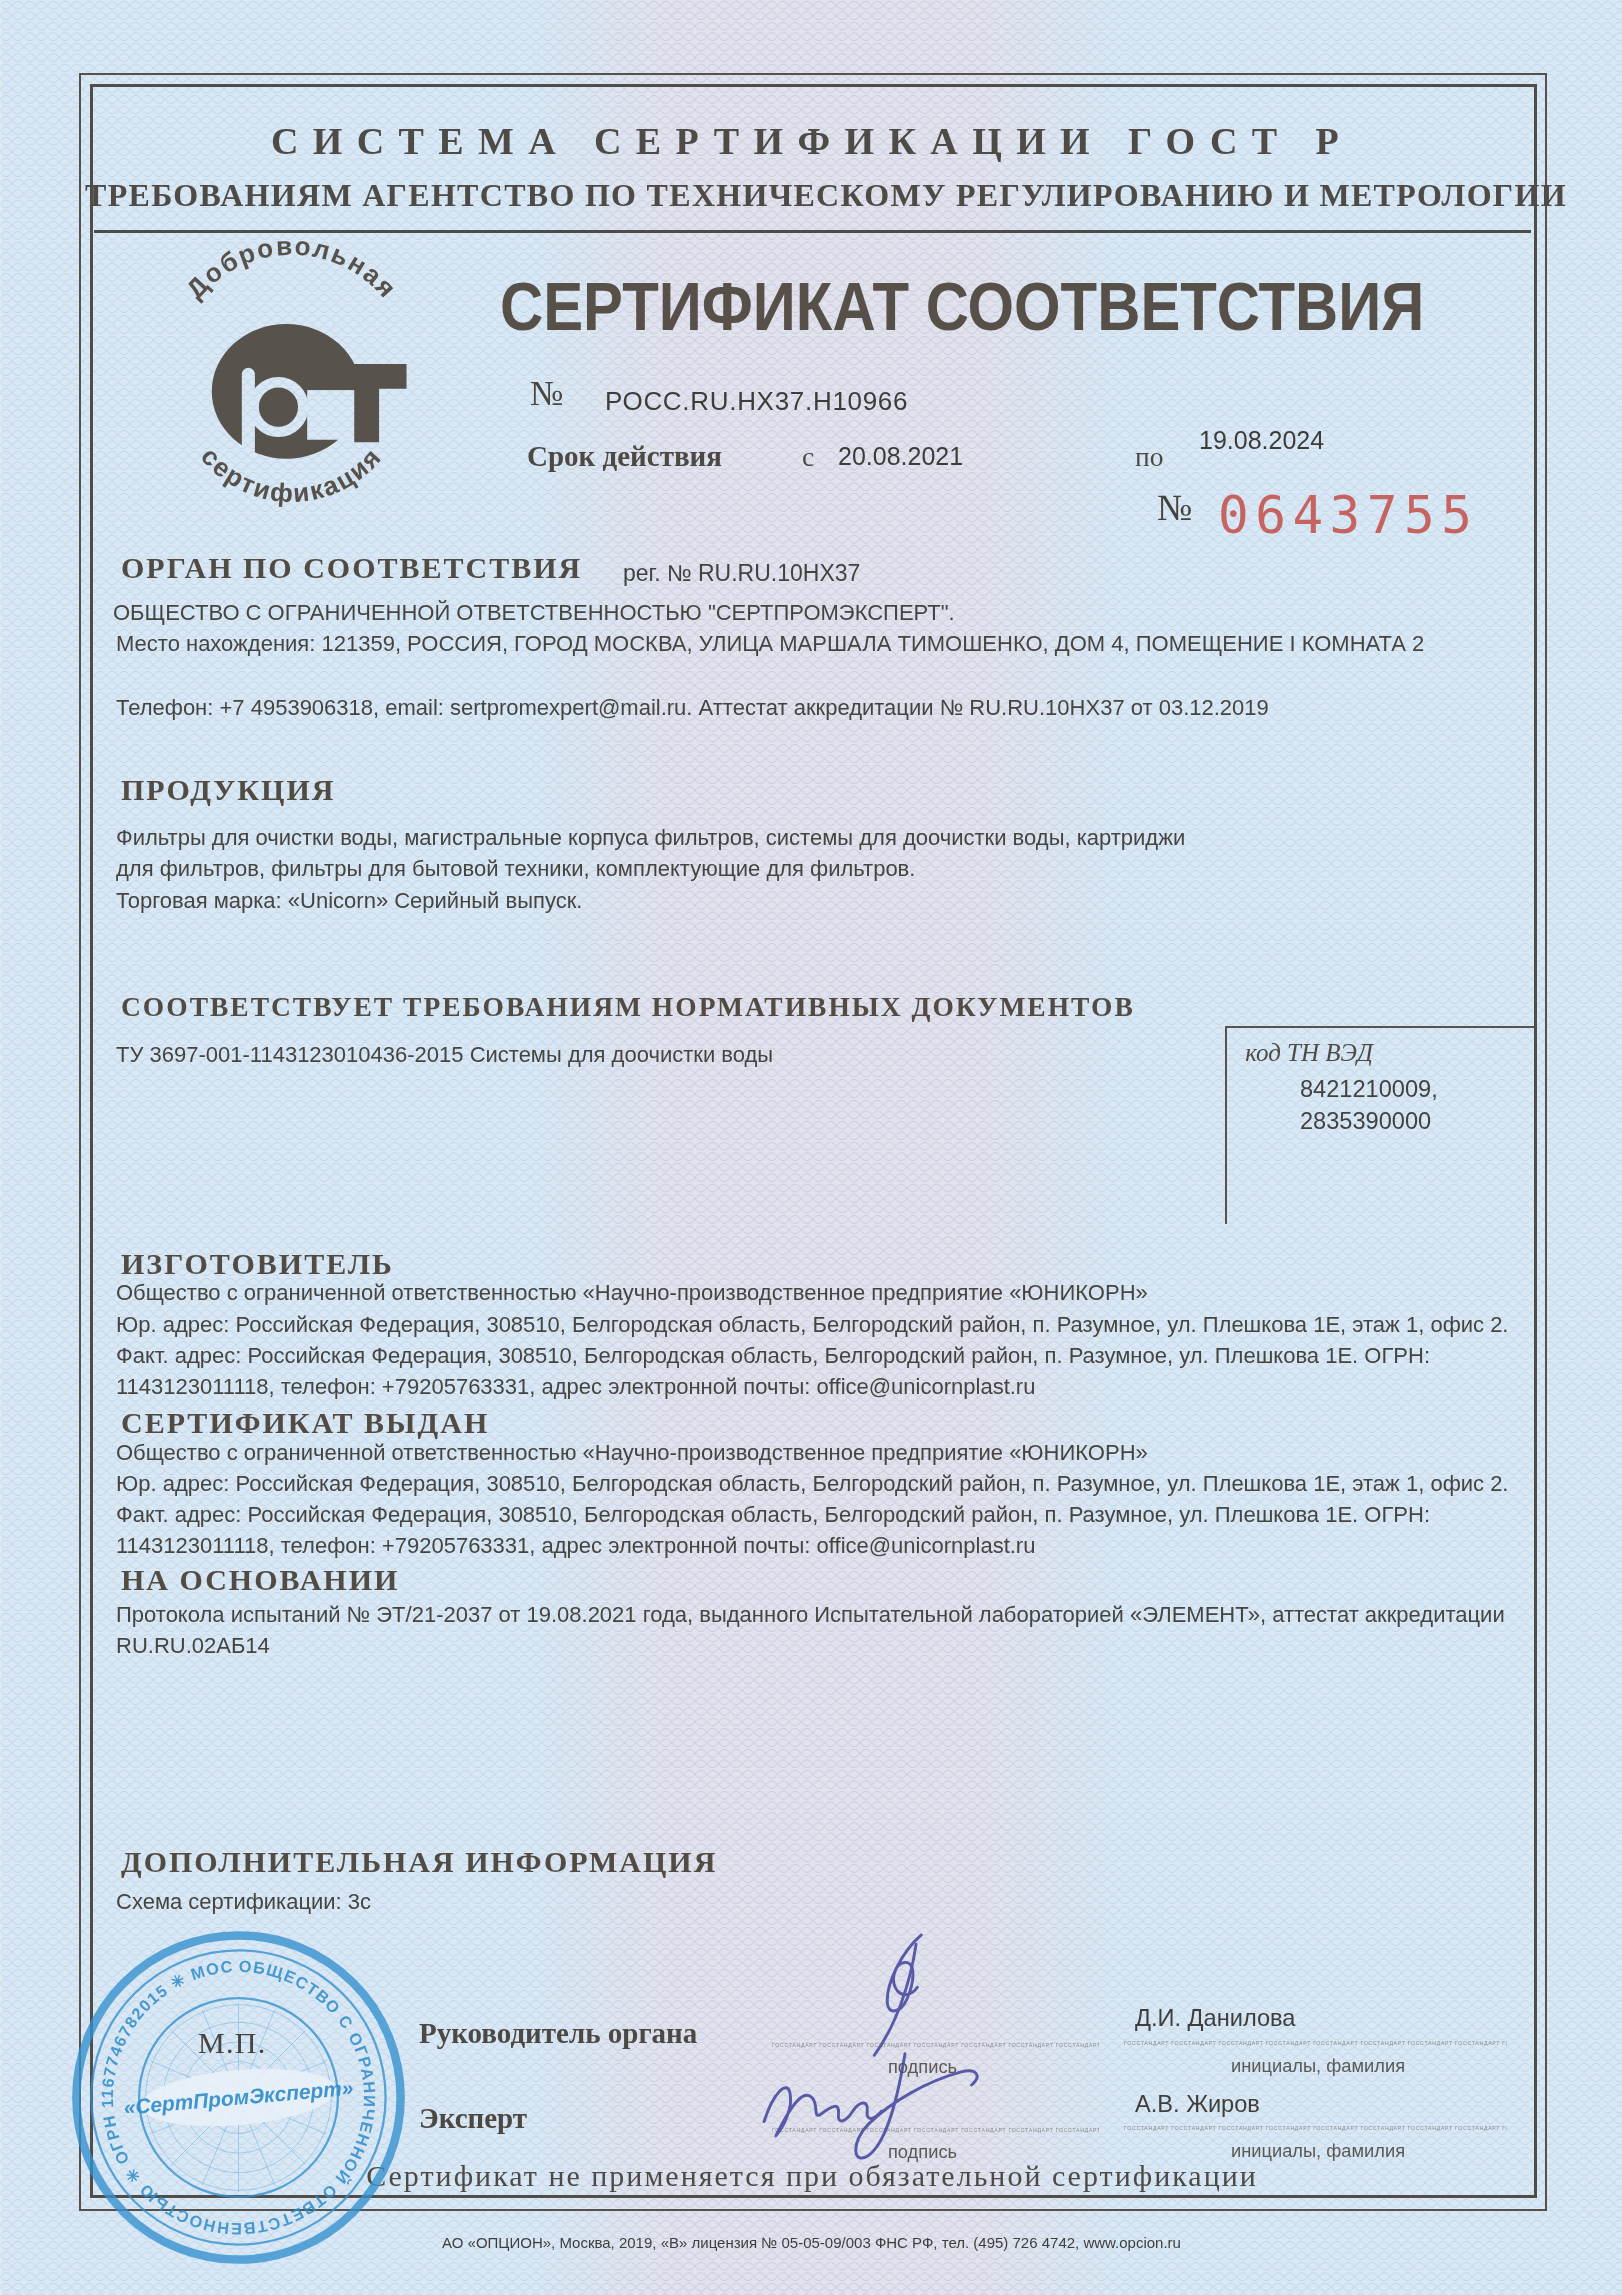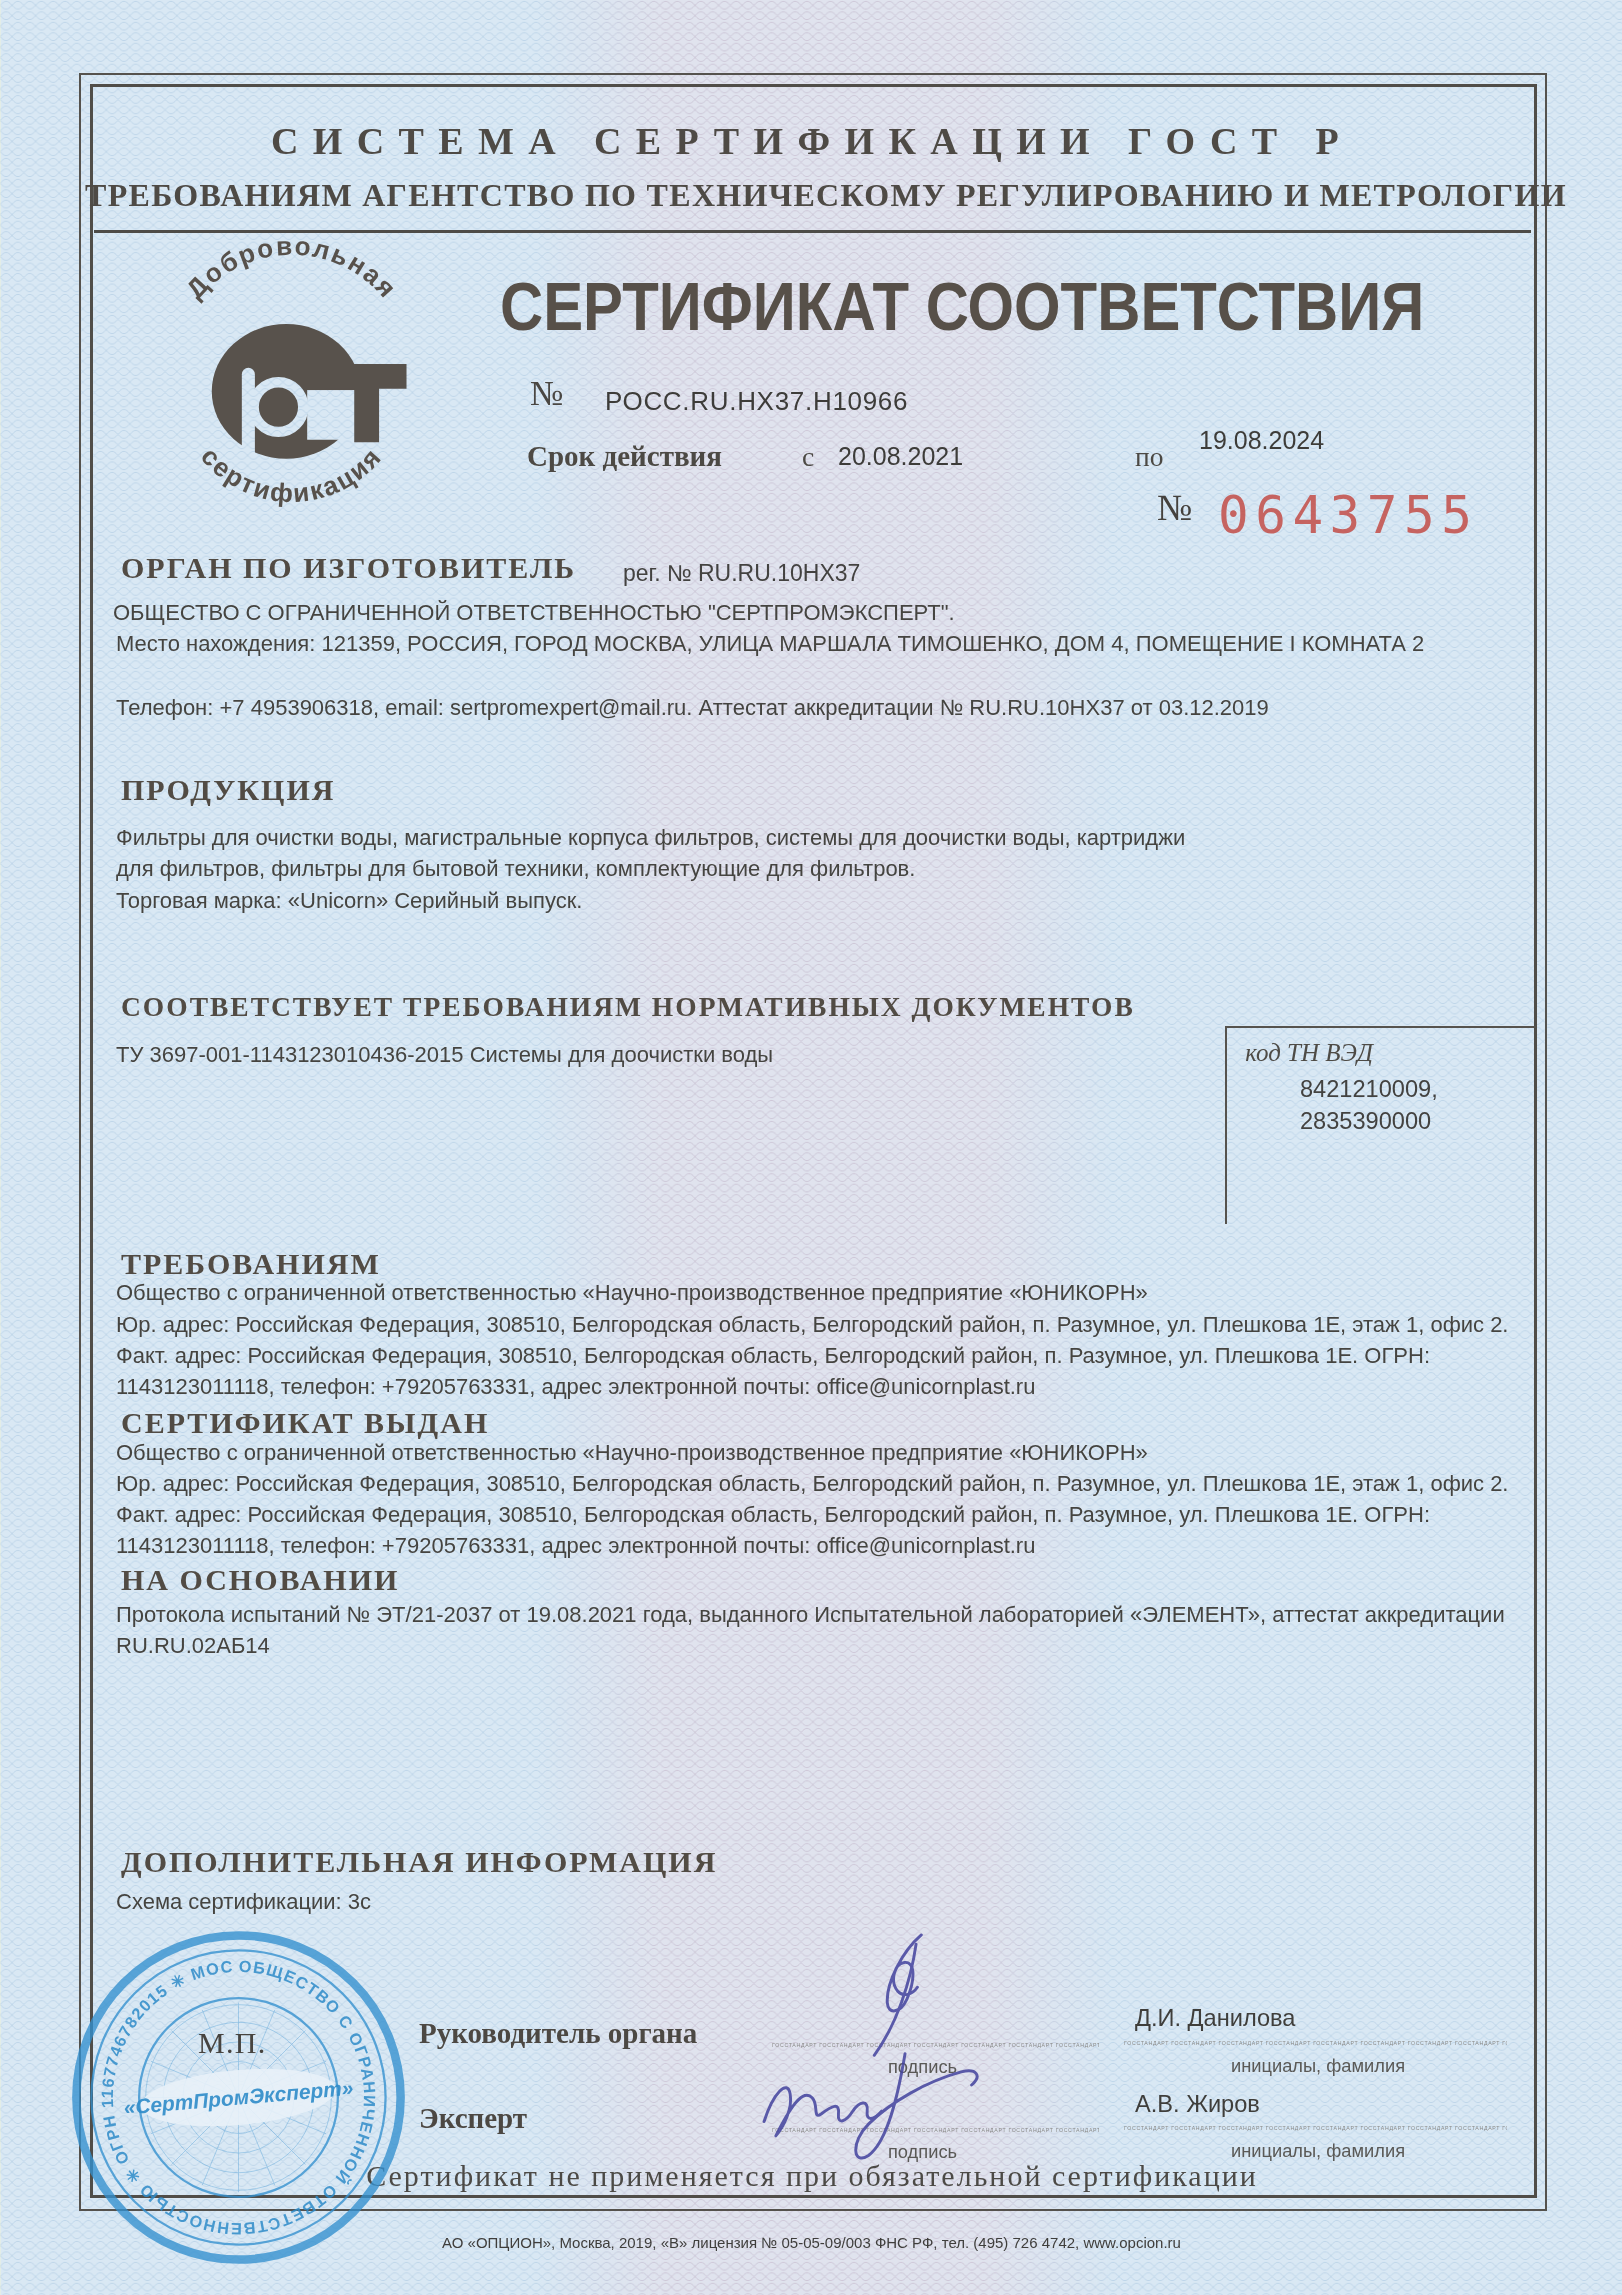--- a/index.html
+++ b/index.html
@@ -115,39 +115,39 @@
 
   <div class="abs z serif validity-label nowrap" style="left:527px;top:440px;">Срок действия</div>
   <div class="abs z serif validity-small" style="left:802px;top:441px;">с</div>
   <div class="abs z date-value nowrap" style="left:838px;top:442px;">20.08.2021</div>
   <div class="abs z serif validity-small" style="left:1135px;top:441px;">по</div>
   <div class="abs z date-value nowrap" style="left:1199px;top:420px;margin-top:6px;">19.08.2024</div>
 
   <div class="abs z serif blank-no" style="left:1157px;top:486px;">№</div>
   <div class="abs z mono blank-num nowrap" style="left:1218px;top:486px;">0643755</div>
 
-  <div class="abs z sec-h nowrap" style="left:121px;top:551px;">ОРГАН ПО ИЗГОТОВИТЕЛЬ</div>
+  <div class="abs z sec-h nowrap" style="left:121px;top:551px;">ОРГАН ПО СООТВЕТСТВИЯ</div>
   <div class="abs z reg-no nowrap" style="left:623px;top:560px;">рег. № RU.RU.10HX37</div>
   <div class="abs z body-t nowrap" style="left:113px;top:597px;">ОБЩЕСТВО С ОГРАНИЧЕННОЙ ОТВЕТСТВЕННОСТЬЮ "СЕРТПРОМЭКСПЕРТ".</div>
   <div class="abs z body-t" style="left:116px;top:628px;width:1427px;">Место нахождения: 121359, РОССИЯ, ГОРОД МОСКВА, УЛИЦА МАРШАЛА ТИМОШЕНКО, ДОМ 4, ПОМЕЩЕНИЕ I КОМНАТА 2</div>
   <div class="abs z body-t nowrap" style="left:116px;top:692px;">Телефон: +7 4953906318, email: sertpromexpert@mail.ru. Аттестат аккредитации № RU.RU.10HX37 от 03.12.2019</div>
 
   <div class="abs z sec-h nowrap" style="left:121px;top:773px;">ПРОДУКЦИЯ</div>
   <div class="abs z body-t" style="left:116px;top:822px;width:1086px;">Фильтры для очистки воды, магистральные корпуса фильтров, системы для доочистки воды, картриджи для фильтров, фильтры для бытовой техники, комплектующие для фильтров.</div>
   <div class="abs z body-t nowrap" style="left:116px;top:885px;">Торговая марка: «Unicorn» Серийный выпуск.</div>
 
   <div class="abs z sec-h sec-h-long nowrap" style="left:121px;top:991px;">СООТВЕТСТВУЕТ ТРЕБОВАНИЯМ НОРМАТИВНЫХ ДОКУМЕНТОВ</div>
   <div class="abs z body-t nowrap" style="left:116px;top:1039px;">ТУ 3697-001-1143123010436-2015 Системы для доочистки воды</div>
   <div class="code-box" style="left:1225px;top:1026px;width:309px;height:196px;">
     <div class="abs code-label nowrap" style="left:18.3px;top:10.5px;position:absolute;">код ТН ВЭД</div>
     <div class="abs code-value nowrap" style="left:73px;top:48px;position:absolute;">8421210009,</div>
     <div class="abs code-value nowrap" style="left:73px;top:80px;position:absolute;">2835390000</div>
   </div>
 
-  <div class="abs z sec-h nowrap" style="left:121px;top:1247px;">ТРЕБОВАНИЯМ</div>
+  <div class="abs z sec-h nowrap" style="left:121px;top:1247px;">ИЗГОТОВИТЕЛЬ</div>
   <div class="abs z body-t nowrap" style="left:116px;top:1277px;">Общество с ограниченной ответственностью «Научно-производственное предприятие «ЮНИКОРН»</div>
   <div class="abs z body-t" style="left:116px;top:1309px;width:1423px;">Юр. адрес: Российская Федерация, 308510, Белгородская область, Белгородский район, п. Разумное, ул. Плешкова 1Е, этаж 1, офис 2. Факт. адрес: Российская Федерация, 308510, Белгородская область, Белгородский район, п. Разумное, ул. Плешкова 1Е. ОГРН: 1143123011118, телефон: +79205763331, адрес электронной почты: office@unicornplast.ru</div>
 
   <div class="abs z sec-h nowrap" style="left:121px;top:1406px;">СЕРТИФИКАТ ВЫДАН</div>
   <div class="abs z body-t nowrap" style="left:116px;top:1437px;">Общество с ограниченной ответственностью «Научно-производственное предприятие «ЮНИКОРН»</div>
   <div class="abs z body-t" style="left:116px;top:1468px;width:1423px;">Юр. адрес: Российская Федерация, 308510, Белгородская область, Белгородский район, п. Разумное, ул. Плешкова 1Е, этаж 1, офис 2. Факт. адрес: Российская Федерация, 308510, Белгородская область, Белгородский район, п. Разумное, ул. Плешкова 1Е. ОГРН: 1143123011118, телефон: +79205763331, адрес электронной почты: office@unicornplast.ru</div>
 
   <div class="abs z sec-h nowrap" style="left:121px;top:1563px;">НА ОСНОВАНИИ</div>
   <div class="abs z body-t" style="left:116px;top:1599px;width:1427px;">Протокола испытаний № ЭТ/21-2037 от 19.08.2021 года, выданного Испытательной лабораторией «ЭЛЕМЕНТ», аттестат аккредитации RU.RU.02АБ14</div>
 

